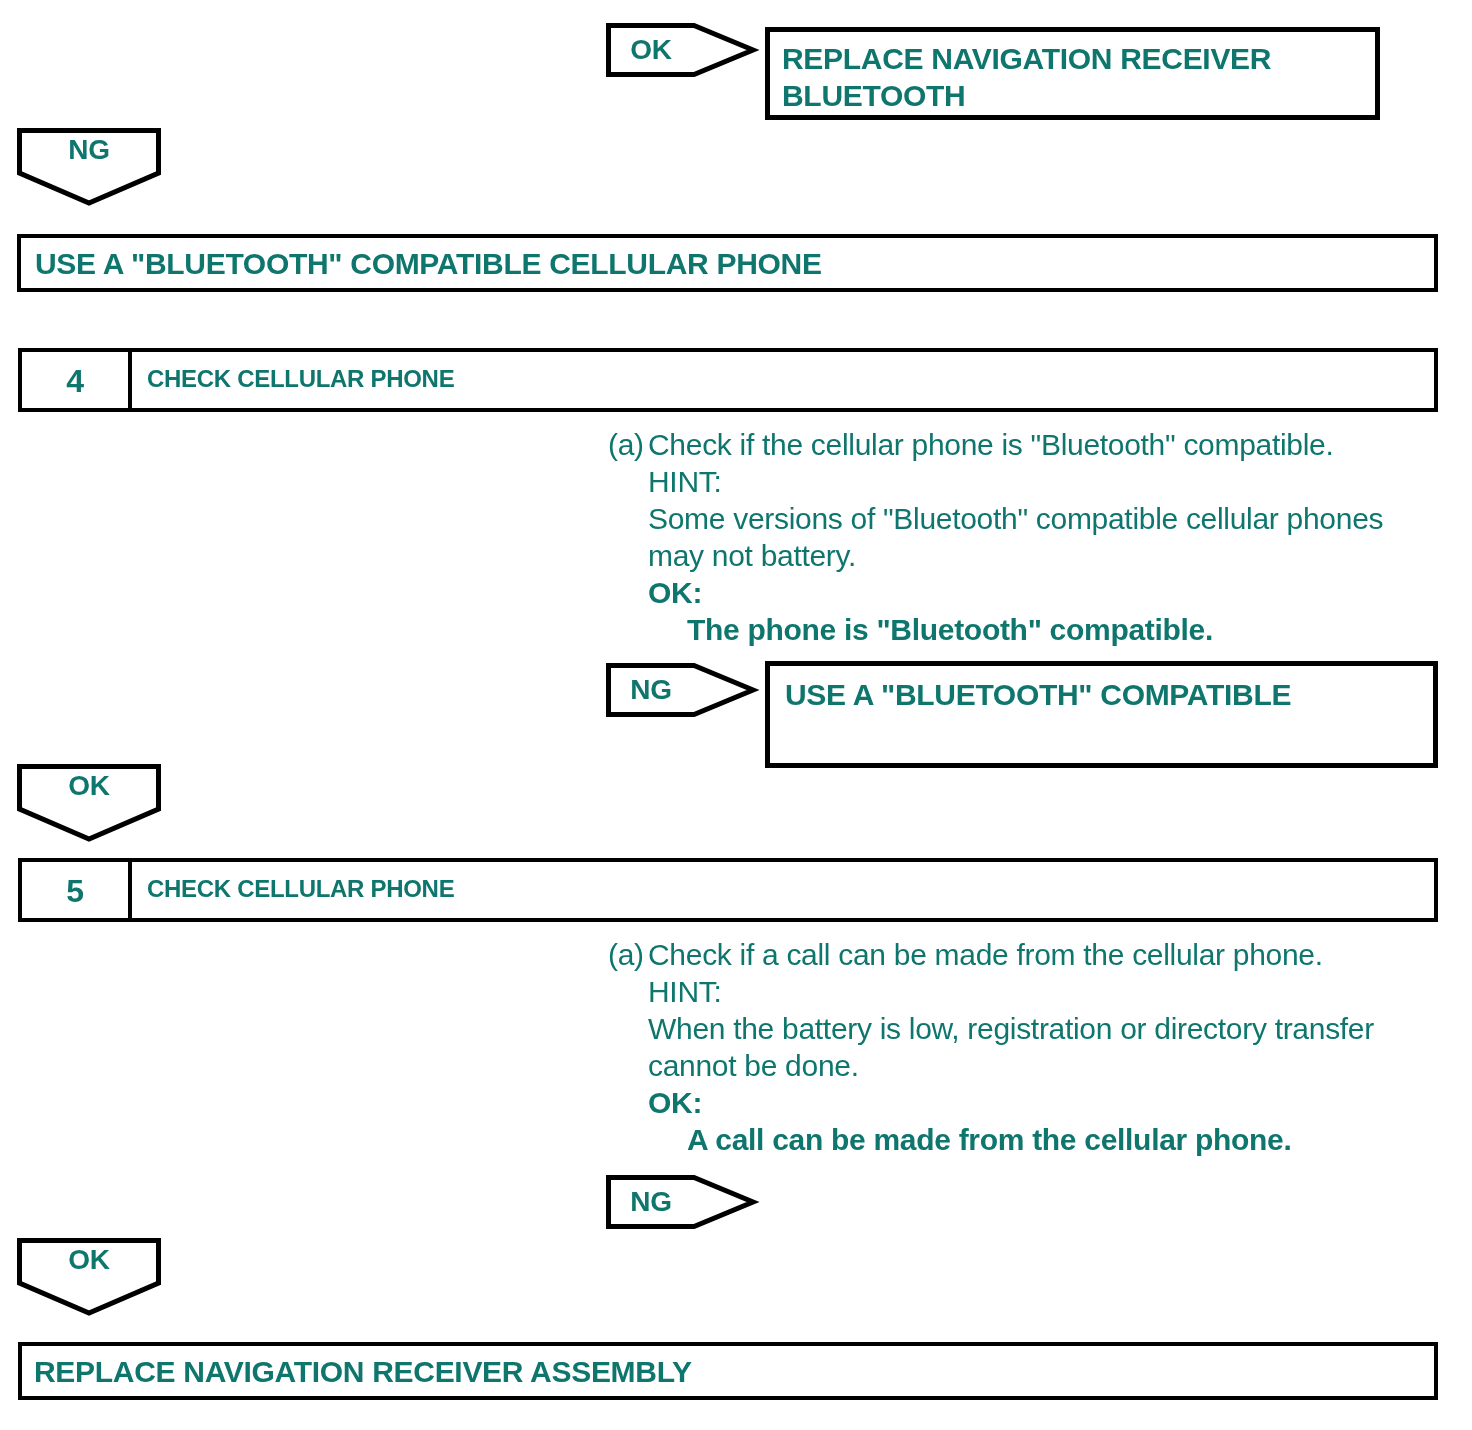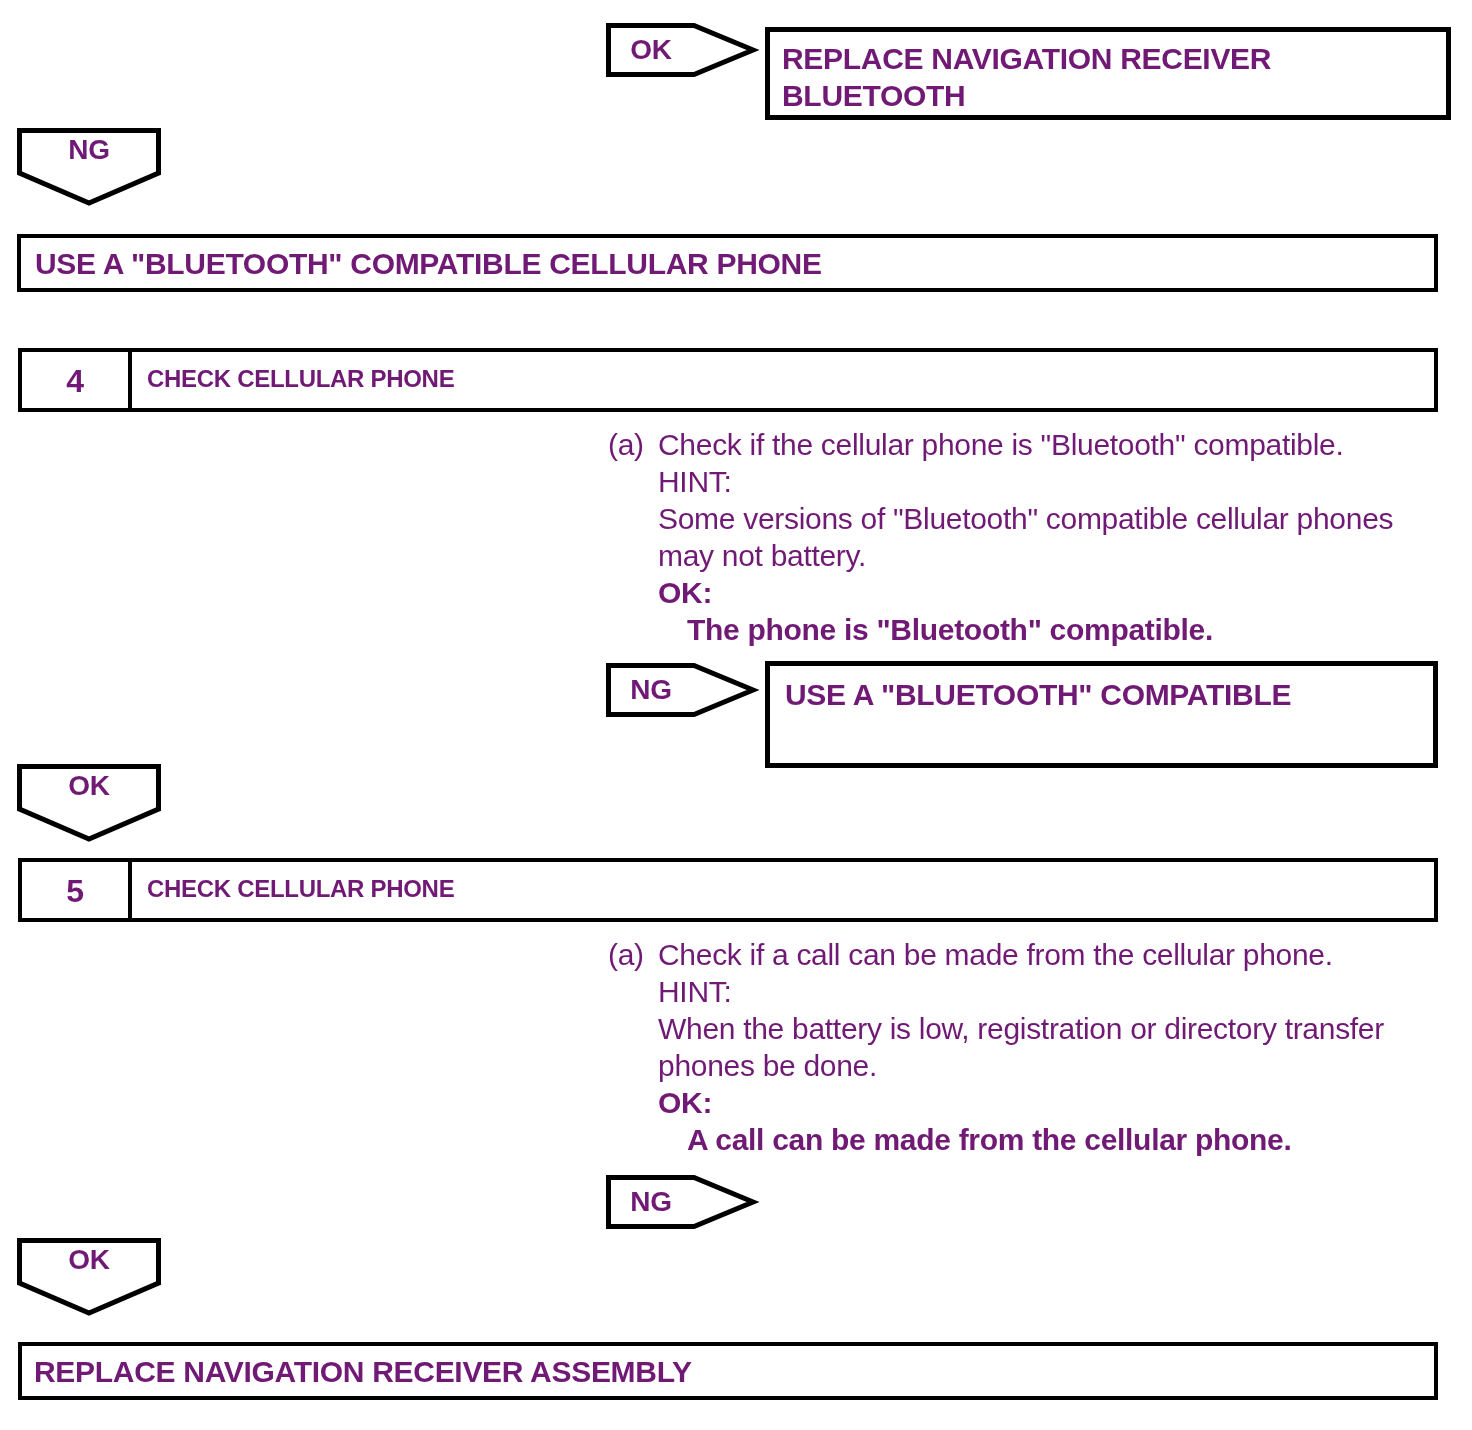--- a/index.html
+++ b/index.html
@@ -3,21 +3,21 @@
 <meta charset="utf-8">
 <style>
   * { box-sizing: border-box; margin: 0; padding: 0; }
   html, body { background: #ffffff; }
   .page {
     position: relative;
     width: 1472px;
     height: 1430px;
     background: #ffffff;
     font-family: "Liberation Sans", sans-serif;
-    color: #701a75;
+    color: #0f766e;
     letter-spacing: -0.3px;
     overflow: hidden;
   }
   .abs { position: absolute; }
 
   
   .conn-right { width: 150px; height: 54px; }
   .conn-right svg, .conn-down svg { display: block; overflow: visible; }
   .conn-right .lbl {
     position: absolute; left: 0; top: 0; width: 90px; height: 54px;
@@ -61,36 +61,36 @@
   .step-title {
     flex: 1;
     padding: 13px 0 0 15px;
     font-size: 24px; font-weight: bold;
   }
 
   
   .txt-block { font-size: 30px; line-height: 37px; width: 860px; }
   .txt-block .row { position: relative; }
   .txt-block .marker { position: absolute; left: 0; top: 0; }
-  .txt-block .ind1 { margin-left: 50px; }
+  .txt-block .ind1 { margin-left: 40px; }
   .txt-block .ind2 { margin-left: 79px; }
   .txt-block .b { font-weight: bold; }
 </style>
 </head>
 <body>
 
 <div class="page">
 
   <div class="abs conn-right" style="left:606px; top:23px;">
     <svg width="150" height="54" viewBox="0 0 150 54">
       <polygon points="2.5,2.5 88,2.5 147,27 88,51.5 2.5,51.5" fill="#ffffff" stroke="#000000" stroke-width="5"></polygon>
     </svg>
     <span class="lbl">OK</span>
   </div>
-  <div class="abs result-box" style="left:765px; top:27px; width:686px; height:93px;">
+  <div class="abs result-box" style="left:765px; top:27px; width:615px; height:93px;">
     <div>REPLACE NAVIGATION RECEIVER</div>
     <div>BLUETOOTH</div>
   </div>
 
   <div class="abs conn-down" style="left:17px; top:128px;">
     <svg width="144" height="78" viewBox="0 0 144 78">
       <polygon points="2.5,2.5 141.5,2.5 141.5,45 72,75 2.5,45" fill="#ffffff" stroke="#000000" stroke-width="5"></polygon>
     </svg>
     <span class="lbl">NG</span>
   </div>
@@ -138,21 +138,21 @@
     <div class="step-title">CHECK CELLULAR PHONE</div>
   </div>
 
   <div class="abs txt-block" style="left:608px; top:936px;">
     <div class="row">
       <span class="marker">(a)</span>
       <div class="ind1">Check if a call can be made from the cellular phone.</div>
     </div>
     <div class="ind1">HINT:</div>
     <div class="ind1">When the battery is low, registration or directory transfer</div>
-    <div class="ind1">phones be done.</div>
+    <div class="ind1">cannot be done.</div>
     <div class="ind1 b">OK:</div>
     <div class="ind2 b">A call can be made from the cellular phone.</div>
   </div>
 
   <div class="abs conn-right" style="left:606px; top:1175px;">
     <svg width="150" height="54" viewBox="0 0 150 54">
       <polygon points="2.5,2.5 88,2.5 147,27 88,51.5 2.5,51.5" fill="#ffffff" stroke="#000000" stroke-width="5"></polygon>
     </svg>
     <span class="lbl">NG</span>
   </div>

